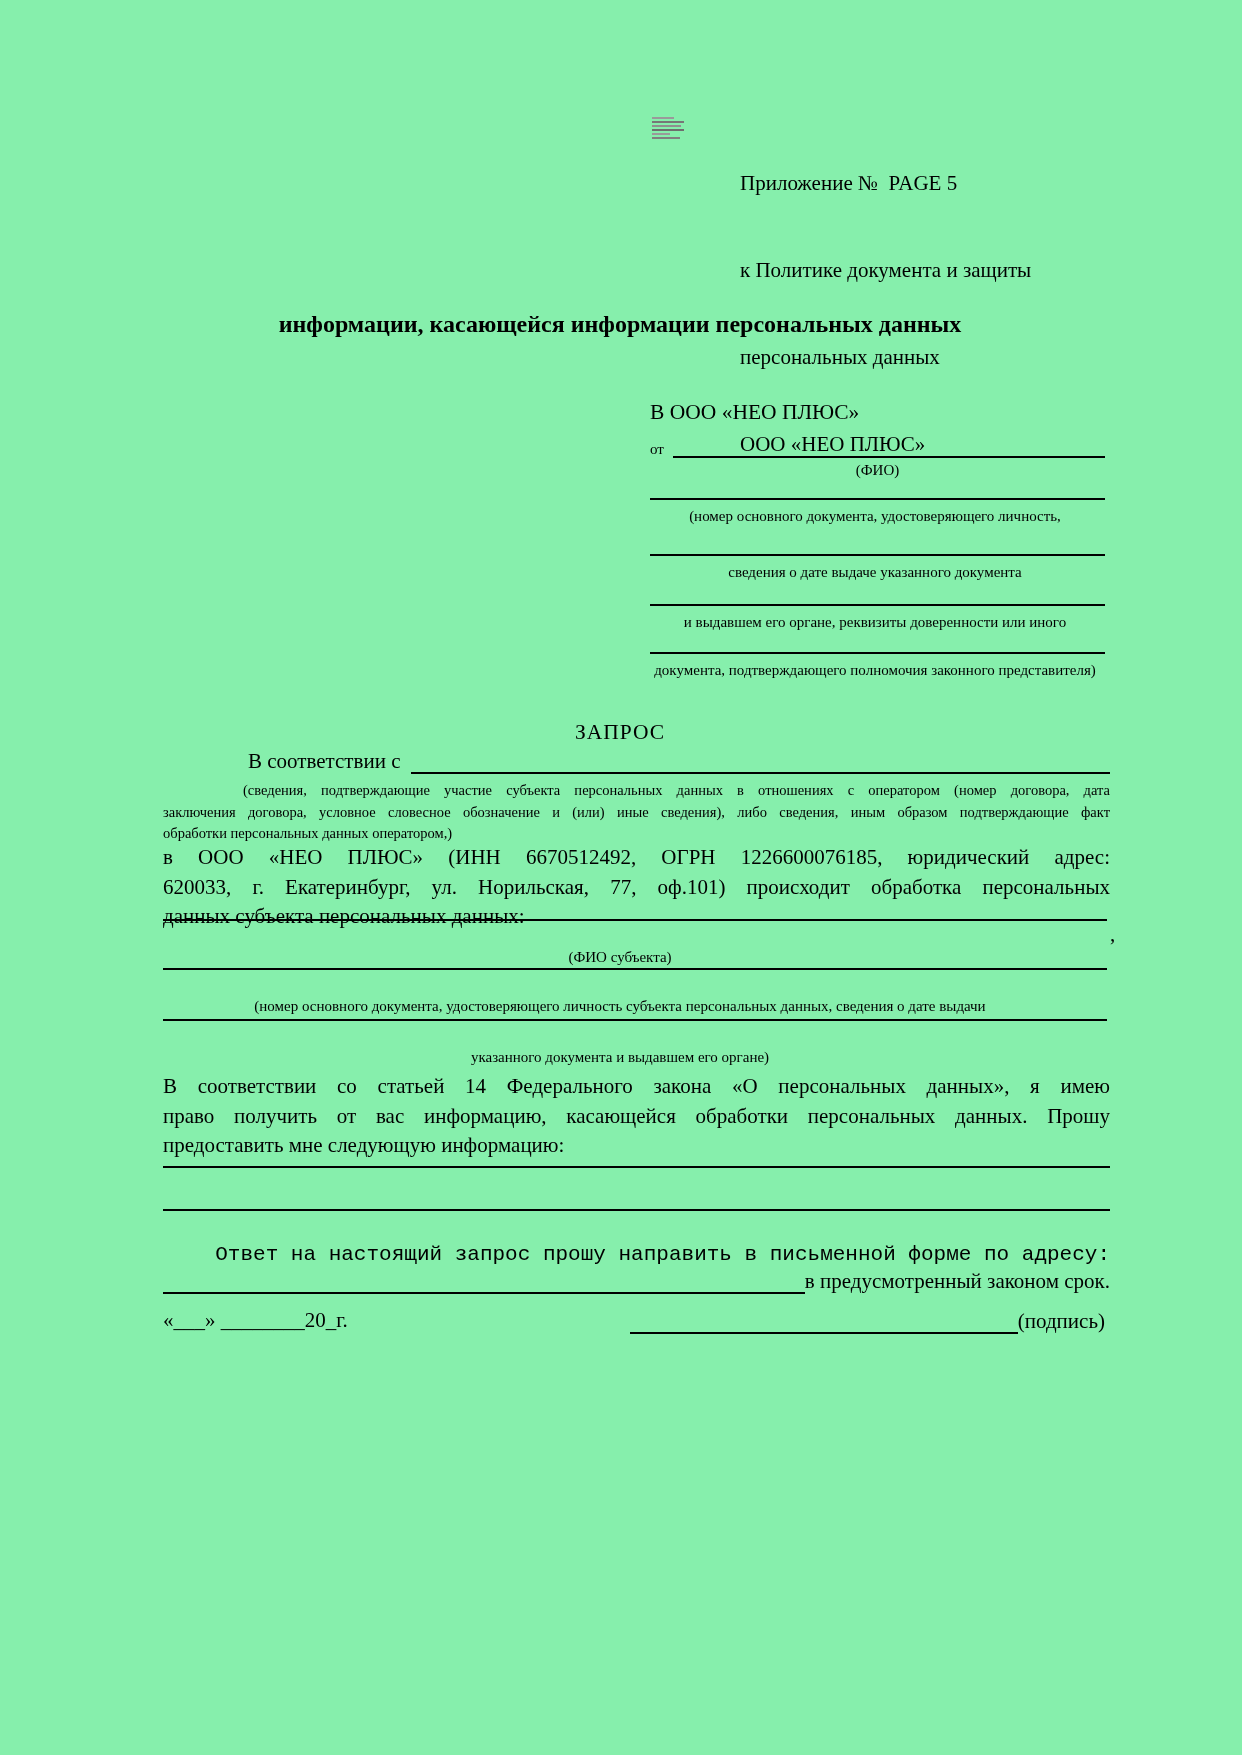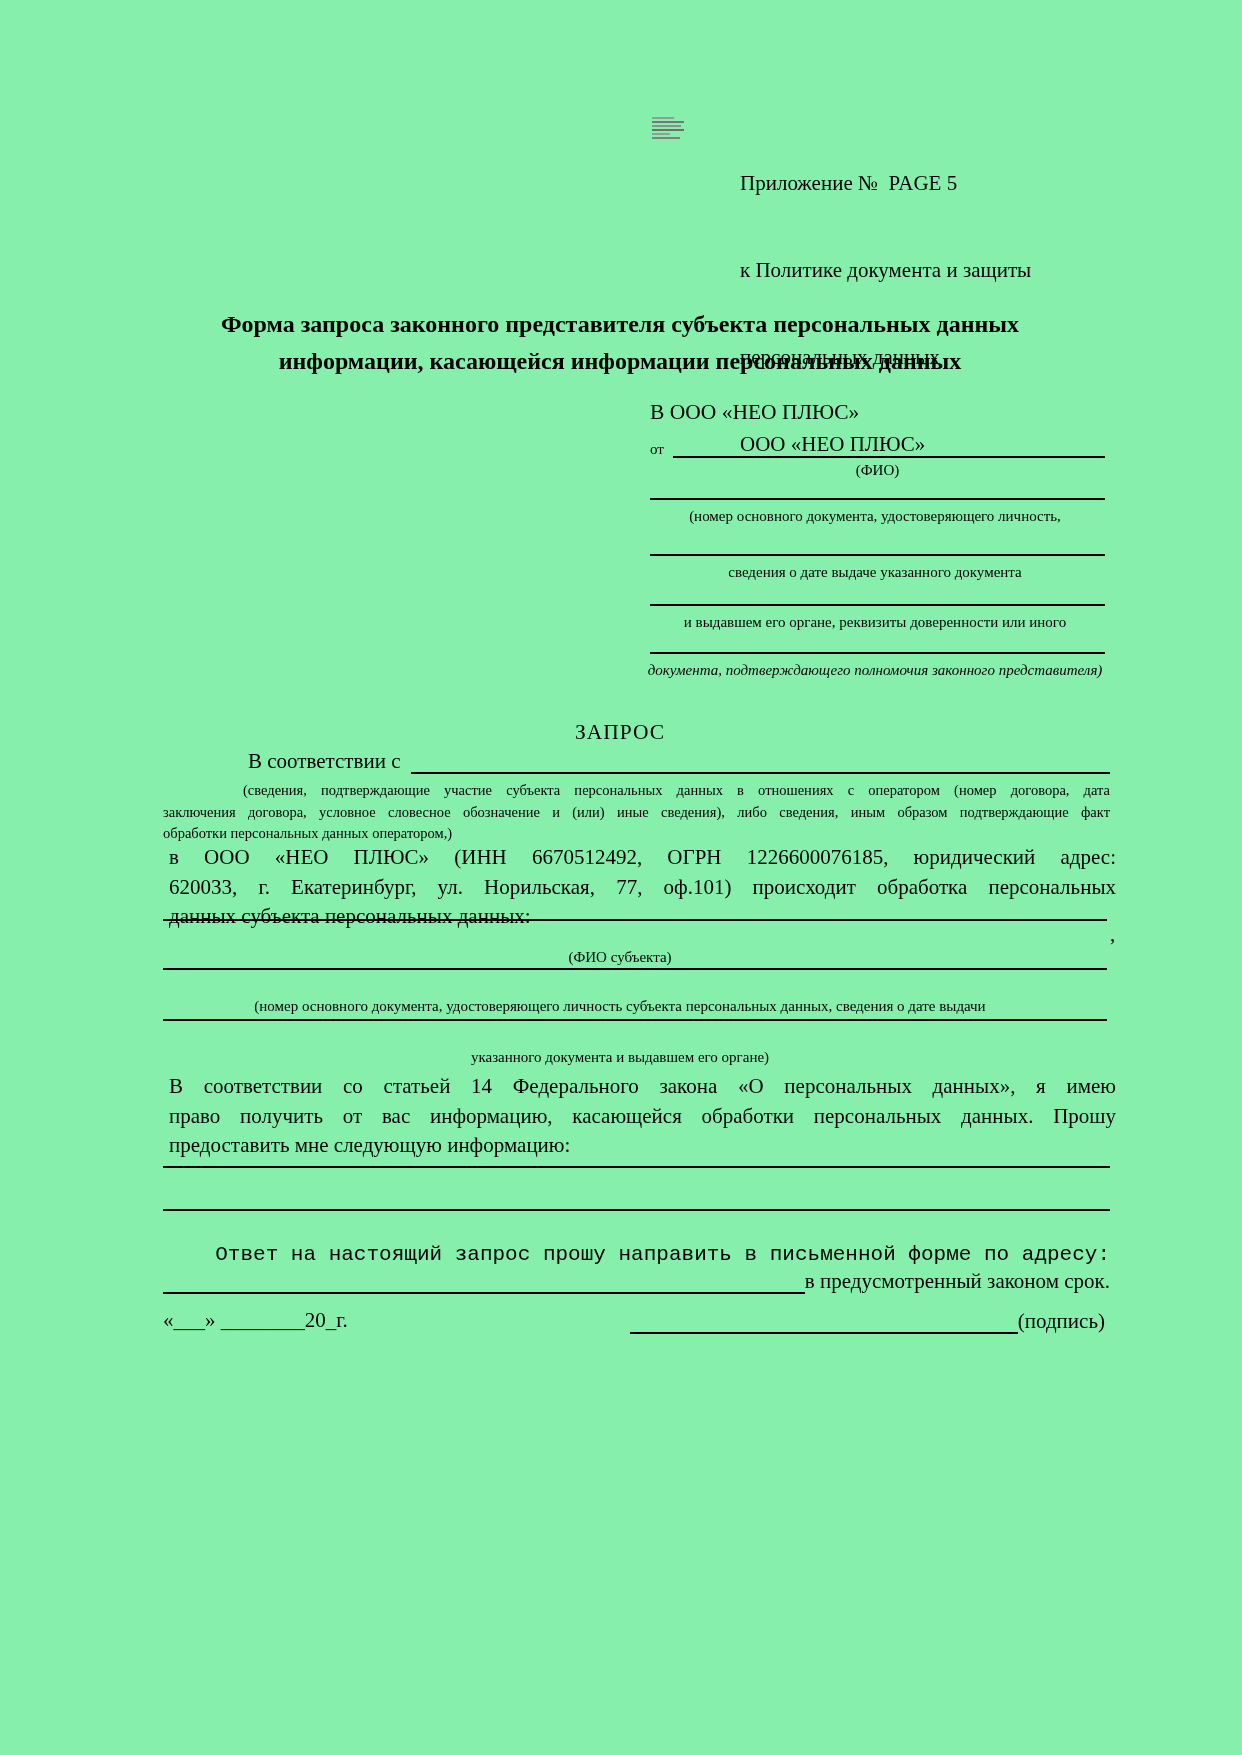--- a/index.html
+++ b/index.html
@@ -37,36 +37,36 @@
   .addr-from .blank { flex:1; margin-left:9px; height:100%; }
   .cap-fio   { position:absolute; left:650px; top:461px; width:455px; }
 
   .r2 { left:650px; width:455px; top:498px; }
   .c1 { position:absolute; left:640px; top:507px; width:470px; }
   .r3 { left:650px; width:455px; top:554px; }
   .c2 { position:absolute; left:640px; top:563px; width:470px; }
   .r4 { left:650px; width:455px; top:604px; }
   .c3 { position:absolute; left:640px; top:613px; width:470px; }
   .r5 { left:650px; width:455px; top:652px; }
-  .c4 { position:absolute; left:635px; top:661px; width:480px;font-style:italic; }
+  .c4 { position:absolute; left:635px; top:661px; width:480px; }
 
   .zapros { position:absolute; left:130px; top:720px; width:980px; text-align:center;
             font-size:21.5px; letter-spacing:1px; }
 
   .intro { position:absolute; left:163px; top:748px; width:947px; height:26px;
            display:flex; align-items:flex-end; font-size:21px; }
   .intro .lbl { margin-left:85px; white-space:nowrap; }
   .intro .blank { flex:1; margin-left:10px; height:100%; }
 
   .smallprint { position:absolute; left:163px; top:780px; width:947px;
                 font-size:14.5px; line-height:21.5px; }
   .smallprint .jl { text-align:justify; text-align-last:justify; }
   .smallprint .first { text-indent:80px; }
 
-  .par { position:absolute; left:163px; width:947px; font-size:21px; line-height:29.5px;margin-left:6px; }
+  .par { position:absolute; left:163px; width:947px; font-size:21px; line-height:29.5px; }
   .par .jl { text-align:justify; text-align-last:justify; }
   .op-par  { top:843px; }
   .law-par { top:1072px; }
 
   .subject-rule { left:163px; width:944px; top:919px; }
   .subject-comma { position:absolute; left:1110px; top:922px; font-size:21px; }
   .cap-subj  { position:absolute; left:130px; top:948px;  width:980px; }
   .r-doc1 { left:163px; width:944px; top:968px; }
   .cap-doc1  { position:absolute; left:130px; top:997px;  width:980px; }
   .r-doc2 { left:163px; width:944px; top:1019px; }
@@ -103,21 +103,20 @@
   </span>
 
   <div class="hdr">
     <div>Приложение №  PAGE 5</div>
     <div>к Политике документа и защиты</div>
     <div>персональных данных</div>
     <div>ООО «НЕО ПЛЮС»</div>
   </div>
 
   <div class="title">
-    <div>Форма запроса законного представителя субъекта персональных данных</div>
     <div>информации, касающейся информации персональных данных</div>
   </div>
 
   <div class="addr-to t21">В ООО «НЕО ПЛЮС»</div>
 
   <div class="addr-from">
     <span>от</span>
     <span class="blank"></span>
   </div>
   <div class="cap cap-fio">(ФИО)</div>

